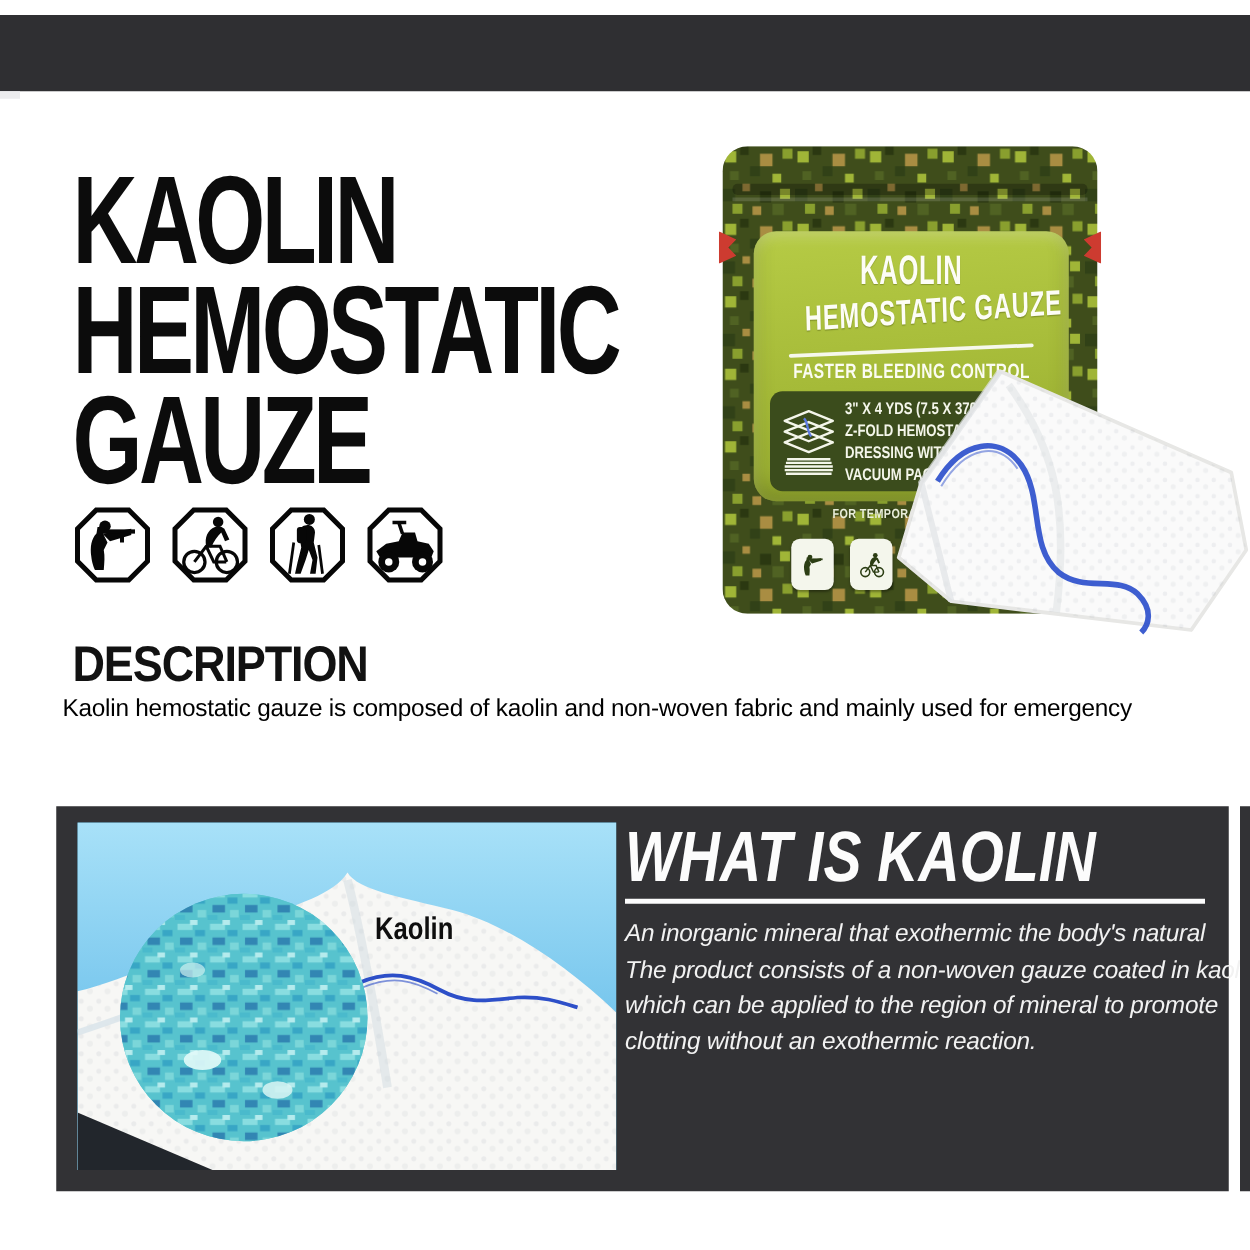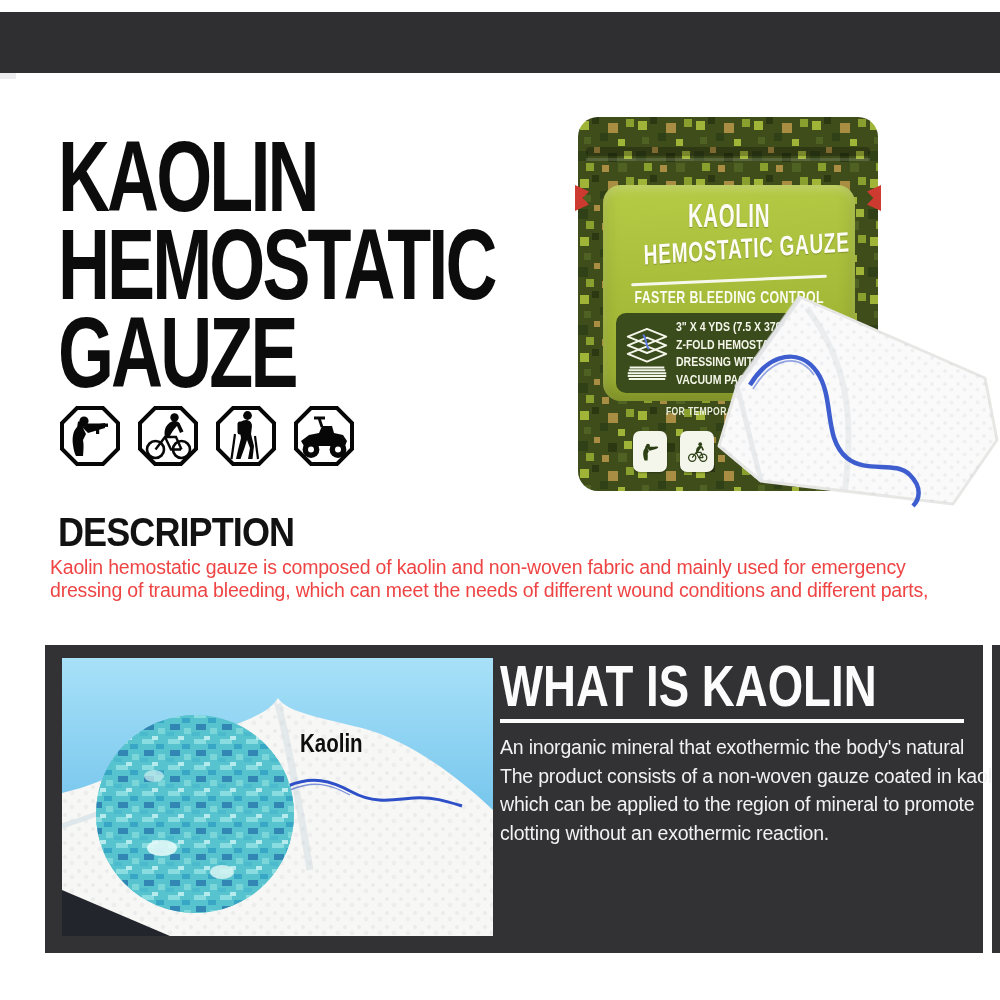--- a/index.html
+++ b/index.html
@@ -53,31 +53,31 @@
   .tile { width:34px; height:41px; background:#f4f6ec; border-radius:7px;
     display:flex; align-items:center; justify-content:center; box-shadow:0 1px 2px rgba(0,0,0,.35); }
   .tile svg { width:27px; height:30px; }
 
   
   .pad-svg { position:absolute; left:695px; top:290px; width:310px; height:222px; }
 
   
   .desc-heading { position:absolute; left:58px; top:512px; color:#121212; font-weight:bold;
     font-size:40px; line-height:40px; letter-spacing:-1px; transform:scaleX(.9); transform-origin:left top; }
-  .desc-text { position:absolute; left:50px; top:556px; color:#ef4444; font-size:19.5px; line-height:23.4px;
+  .desc-text { position:absolute; left:50px; top:556px; color:#000000; font-size:19.5px; line-height:23.4px;
     letter-spacing:-0.2px; white-space:nowrap; }
 
   
   .bottom-panel { position:absolute; left:45px; top:645px; width:938px; height:308px; background:#323235; }
   .right-strip  { position:absolute; left:992px; top:645px; width:8px; height:308px; background:#323235; }
   .photo { position:absolute; left:17px; top:13px; width:431px; height:278px; overflow:hidden; background:#7ccdf0; }
   .photo svg { display:block; width:431px; height:278px; }
   .photo-label { position:absolute; left:238px; top:71px; color:#0e0e0e; font-weight:bold; font-size:25px;
     transform:scaleX(.82); transform-origin:left top; white-space:nowrap; }
-  .info { position:absolute; left:455px; top:13px; width:475px; }
+  .info { position:absolute; left:455px; top:13px; width:475px;font-style:italic; }
   .info-heading { color:#fcfcfc; font-weight:bold; font-size:57px; line-height:57px;
     transform:scaleX(.8); transform-origin:left top; white-space:nowrap; letter-spacing:0; }
   .info-rule { margin-top:4px; width:464px; height:4px; background:#fcfcfc; }
   .info-text { margin-top:10px; color:#f2f2f2; font-size:19.5px; line-height:28.5px; letter-spacing:-0.2px; white-space:nowrap; }
 </style>
 </head>
 <body>
 
 <div class="page">
 
@@ -243,21 +243,20 @@
       <path d="M105,7 L42,96 L66,191" fill="none" stroke="#e0e3e6" stroke-width="5" opacity=".7"></path>
       <path d="M112,18 C150,70 160,120 150,200" fill="none" stroke="#d9dde1" stroke-width="6" opacity=".45"></path>
     </g>
     <path d="M55,95 C75,62 105,58 122,82 C140,108 128,148 152,168 C172,184 200,170 215,185 C228,198 224,210 218,216" fill="none" stroke="#2e50cc" stroke-width="4.5" opacity=".92"></path>
     <path d="M58,99 C78,66 104,63 119,85" fill="none" stroke="#2e50cc" stroke-width="1.6" opacity=".5"></path>
   </svg>
 
   <h2 class="desc-heading">DESCRIPTION</h2>
   <div class="desc-text">
     <div>Kaolin hemostatic gauze is composed of kaolin and non-woven fabric and mainly used for emergency</div>
-    <div>dressing of trauma bleeding, which can meet the needs of different wound conditions and different parts,</div>
   </div>
 
   <div class="bottom-panel">
     <div class="photo">
       <svg viewBox="0 0 431 278">
         <defs>
           <linearGradient id="blueBG" x1="0" y1="0" x2="0" y2="1">
             <stop offset="0" stop-color="#a8e1f8"></stop>
             <stop offset="1" stop-color="#4fb0e4"></stop>
           </linearGradient>

